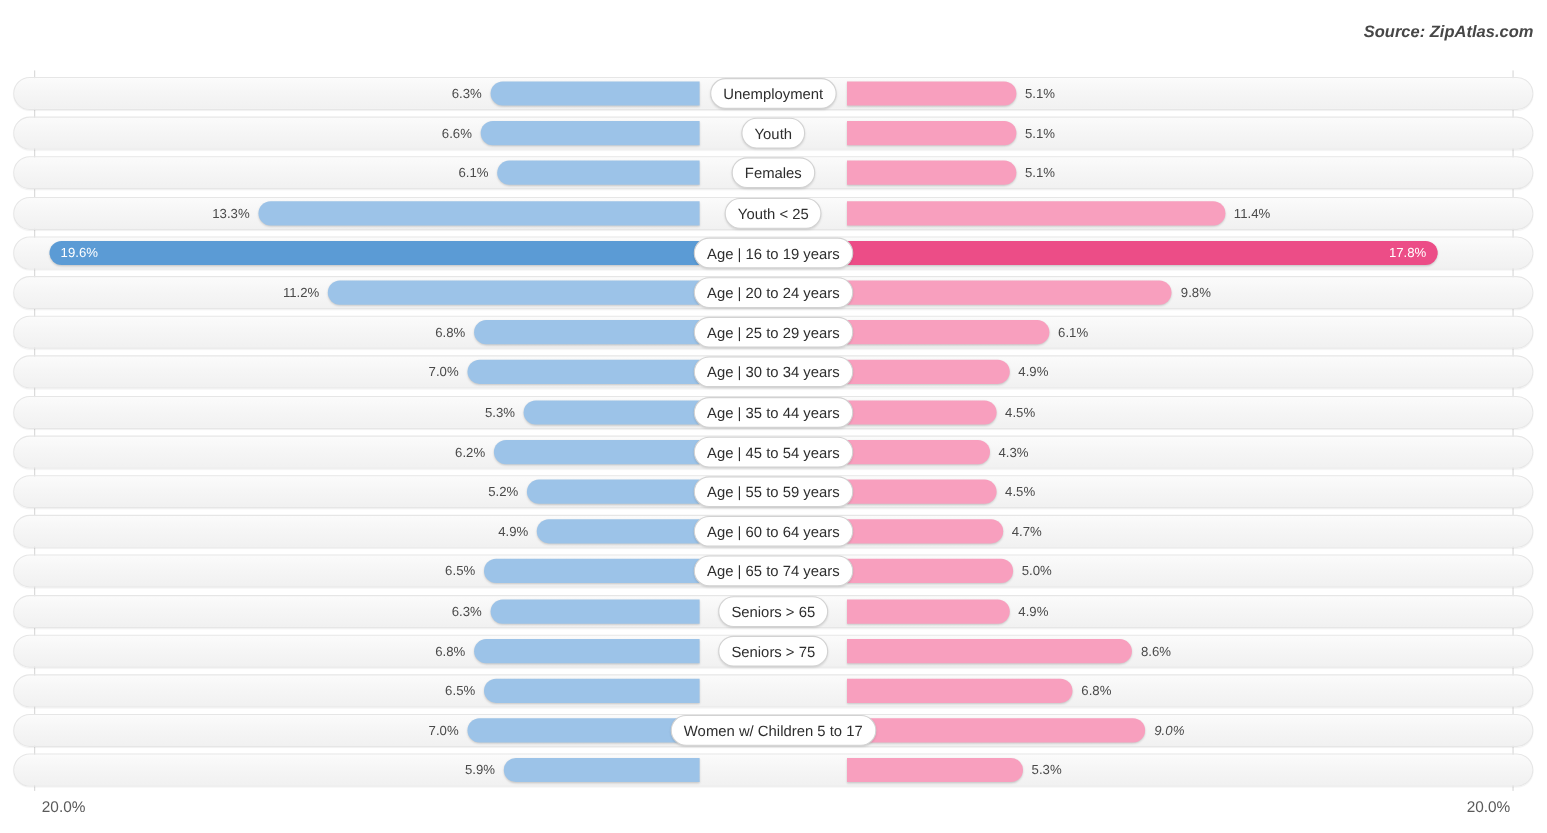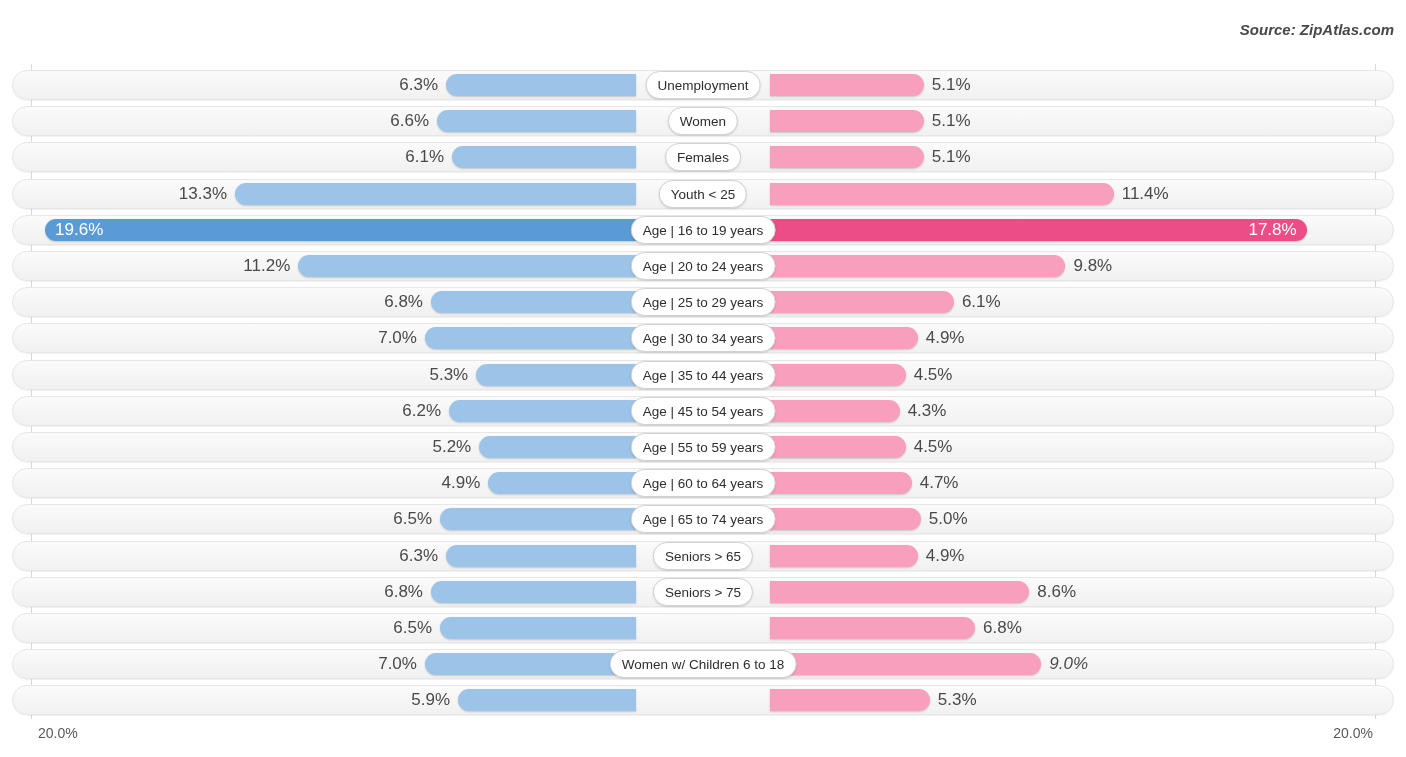--- a/index.html
+++ b/index.html
@@ -81,21 +81,21 @@
     box-shadow: 0 1px 2px rgba(0,0,0,0.18);
   }
   .bar.left  { border-radius: 11px 0 0 11px; }
   .bar.right { border-radius: 0 11px 11px 0; }
 
   .val {
     position: absolute;
     top: 0;
     height: 30px;
     line-height: 30px;
-    font-size: 17px;
+    font-size: 12px;
     color: #4a4a4a;
     white-space: nowrap;
   }
   .val.left  { text-align: right; }
   .val.right { text-align: left; }
   .val.inside { color: #ffffff; }
 
   .pill {
     position: absolute;
     top: 1px;
@@ -169,21 +169,21 @@
           <div class="val left" style="left: 330.055px; width: 96px;">6.3%</div>
           <div class="val right" style="left: 919.765px; width: 96px;">5.1%</div>
           <div class="pill" style="left: 691px;">Unemployment</div>
         </div>
         <div class="row" style="top: 42.2px;">
           <div class="track"></div>
           <div class="bar left" style="left: 425.01px; width: 198.99px; background: rgb(156, 195, 232);"></div>
           <div class="bar right" style="left: 758px; width: 153.765px; background: rgb(248, 159, 190);"></div>
           <div class="val left" style="left: 321.01px; width: 96px;">6.6%</div>
           <div class="val right" style="left: 919.765px; width: 96px;">5.1%</div>
-          <div class="pill" style="left: 691px;">Women</div>
+          <div class="pill" style="left: 691px;">Youth</div>
         </div>
         <div class="row" style="top: 78.4px;">
           <div class="track"></div>
           <div class="bar left" style="left: 440.085px; width: 183.915px; background: rgb(156, 195, 232);"></div>
           <div class="bar right" style="left: 758px; width: 153.765px; background: rgb(248, 159, 190);"></div>
           <div class="val left" style="left: 336.085px; width: 96px;">6.1%</div>
           <div class="val right" style="left: 919.765px; width: 96px;">5.1%</div>
           <div class="pill" style="left: 691px;">Females</div>
         </div>
         <div class="row" style="top: 114.6px;">
@@ -288,21 +288,21 @@
           <div class="bar right" style="left: 758px; width: 205.02px; background: rgb(248, 159, 190);"></div>
           <div class="val left" style="left: 324.025px; width: 96px;">6.5%</div>
           <div class="val right" style="left: 971.02px; width: 96px;">6.8%</div>
         </div>
         <div class="row" style="top: 585.2px;">
           <div class="track"></div>
           <div class="bar left" style="left: 412.95px; width: 211.05px; background: rgb(156, 195, 232);"></div>
           <div class="bar right" style="left: 758px; width: 271.35px; background: rgb(248, 159, 190);"></div>
           <div class="val left" style="left: 308.95px; width: 96px;">7.0%</div>
           <div class="val right" style="left: 1037.35px; width: 96px; font-style: italic;">9.0%</div>
-          <div class="pill" style="left: 691px;">Women w/ Children 6 to 18</div>
+          <div class="pill" style="left: 691px;">Women w/ Children 5 to 17</div>
         </div>
         <div class="row" style="top: 621.4px;">
           <div class="track"></div>
           <div class="bar left" style="left: 446.115px; width: 177.885px; background: rgb(156, 195, 232);"></div>
           <div class="bar right" style="left: 758px; width: 159.795px; background: rgb(248, 159, 190);"></div>
           <div class="val left" style="left: 342.115px; width: 96px;">5.9%</div>
           <div class="val right" style="left: 925.795px; width: 96px;">5.3%</div>
         </div>
       </div>
   </div>

